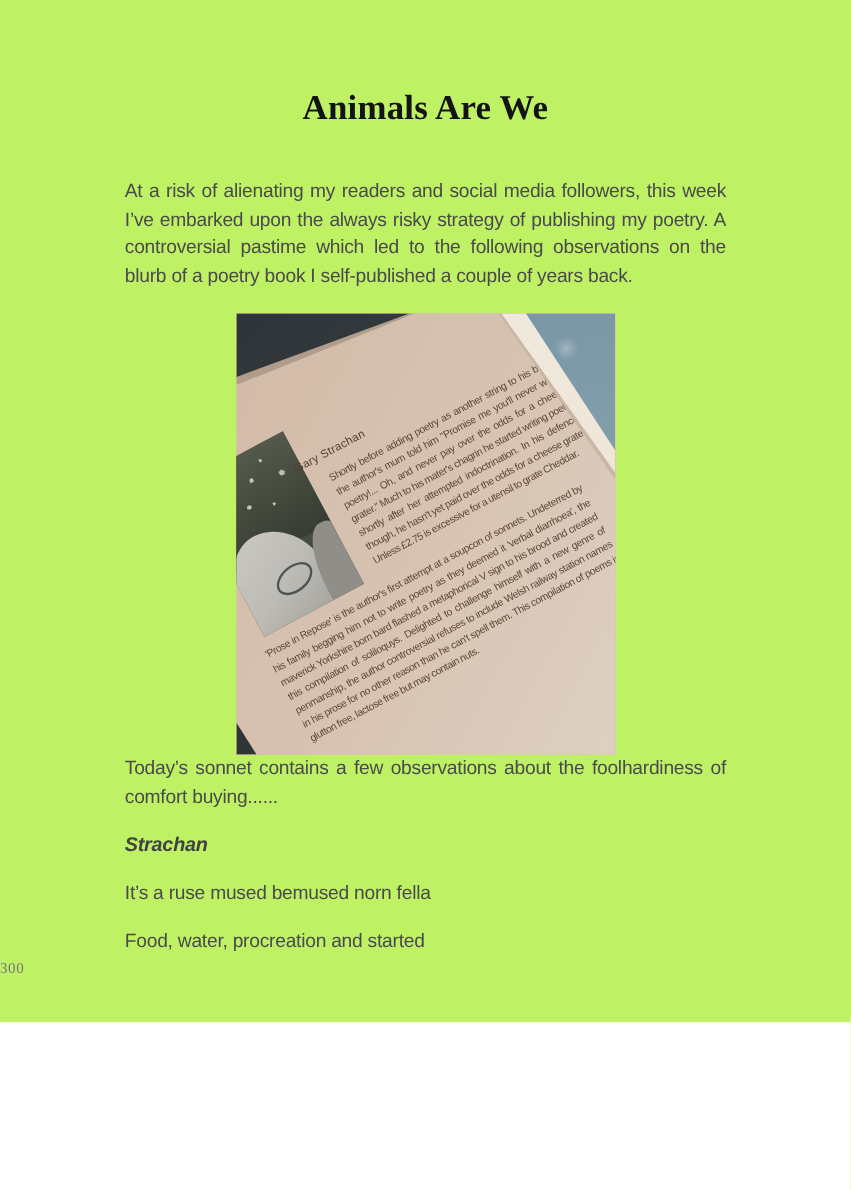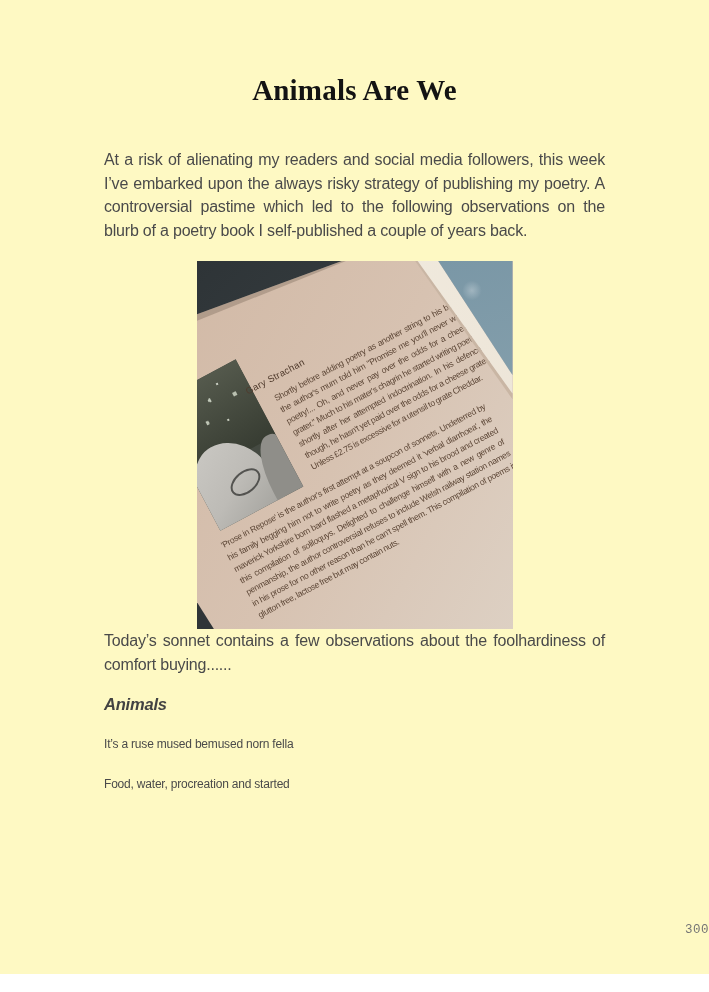--- a/index.html
+++ b/index.html
@@ -1,20 +1,20 @@
 <!DOCTYPE html>
 <html><head>
 <meta charset="utf-8">
 <style>
   html, body { margin: 0; padding: 0; background: #ffffff; }
   .page {
     position: relative;
     width: 709px;
-    height: 974px;
-    background: #fef9c3;
+    height: 852px;
+    background: #bef264;
     overflow: hidden;
     font-family: "Liberation Sans", sans-serif;
   }
   .content { padding: 0 104px; }
   .title {
     margin: 70px 0 0 0;
     font-family: "Liberation Serif", serif;
     font-weight: bold;
     font-size: 29px;
     line-height: 40px;
@@ -36,31 +36,31 @@
     margin: 17px 0 0 0;
     font-size: 16.5px;
     line-height: 23.5px;
     font-weight: bold;
     font-style: italic;
     color: #424242;
     letter-spacing: -0.2px;
   }
   .poem-line {
     margin: 16.5px 0 0 0;
-    font-size: 12px;
+    font-size: 16px;
     line-height: 23.5px;
     color: #4a4a4a;
     letter-spacing: -0.2px;
   }
   .page-number {
     position: absolute;
     left: 0; right: 0;
     bottom: 37px;
-    text-align: right;
-    font-family: Liberation Mono, monospace;
+    text-align: left;
+    font-family: Liberation Serif, serif;
     font-size: 12.5px;
     color: #757575;
     letter-spacing: 0.5px;
   }
 
   
   .photo {
     position: relative;
     width: 316px;
     height: 368px;
@@ -203,20 +203,20 @@
       <div class="bg edge-shadow"></div>
       <div class="bg edge-line"></div>
       <div class="bg page-edge"></div>
       <div class="bg bg-tl"></div>
       <div class="bg bg-tr"></div>
       <div class="bg bg-bl"></div>
     </figure>
 
     <p class="body-text after">Today’s sonnet contains a few observations about the foolhardiness of comfort buying......</p>
 
-    <p class="poem-title">Animals</p>
+    <p class="poem-title">Strachan</p>
 
     <p class="poem-line">It’s a ruse mused bemused norn fella</p>
     <p class="poem-line">Food, water, procreation and started</p>
   </div>
 
   <div class="page-number">300</div>
 </div>
 
 </body></html>

